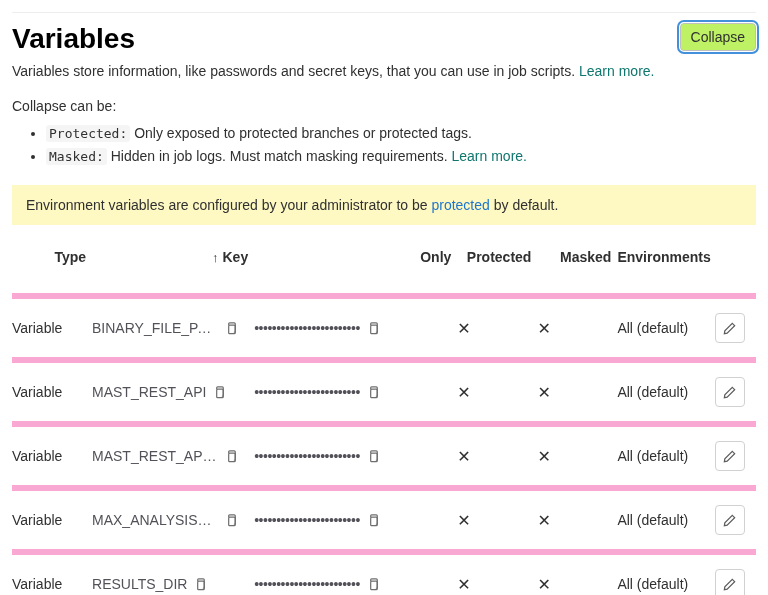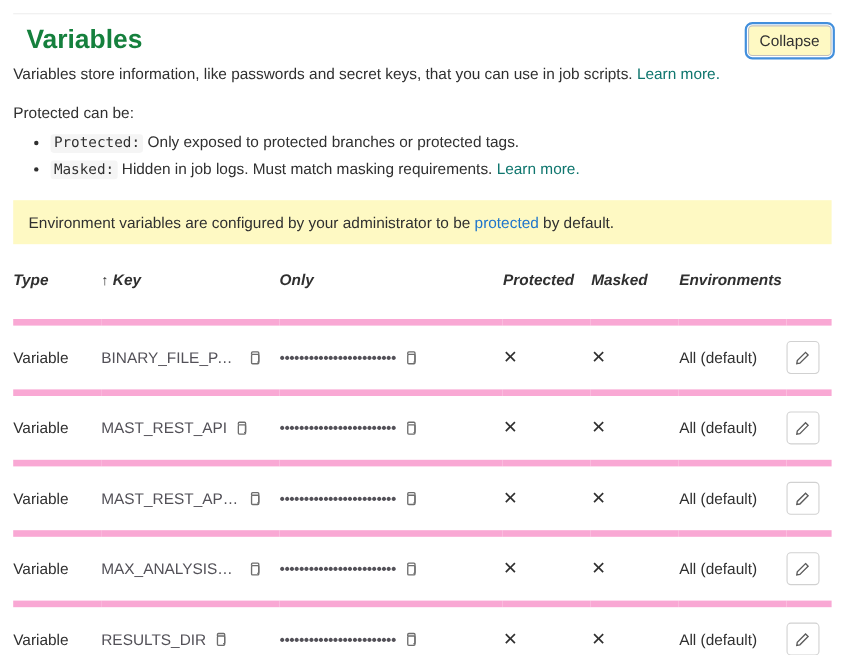--- a/index.html
+++ b/index.html
@@ -16,28 +16,28 @@
     height: 1px;
     background: #eee;
     margin-bottom: 10px;
   }
   .header-row {
     display: flex;
     justify-content: space-between;
     align-items: flex-start;
   }
   h2.title {
-    margin: 0 0 6px 12px;
-    font-size: 24px;
+    margin: 0 0 6px 0;
+    font-size: 28px;
     font-weight: 600;
-    color: #15803d;
+    color: #000000;
   }
   .collapse-btn {
     border: 1px solid #bfbfbf;
-    background: #fef9c3;
+    background: #bef264;
     padding: 5px 10px;
     border-radius: 4px;
     font-size: 14px;
     color: #303030;
     cursor: pointer;
     outline: 2px solid #428fdc;
     outline-offset: 1px;
   }
   .intro, .canbe, ul.defs {
     font-size: 14px;
@@ -66,26 +66,25 @@
     color: #303030;
     margin-bottom: 16px;
   }
   .admin-note a { color: #1f75cb; text-decoration: none; cursor: pointer; }
   table.vars {
     width: 100%;
     border-collapse: collapse;
     table-layout: fixed;
   }
   table.vars th {
-    text-align: left;
+    text-align: right;
     font-weight: 600;
     font-size: 14px;
     padding: 8px 6px 28px 0;
     color: #303030;
-    font-style: italic;
   }
   table.vars td {
     border-top: 6px solid #f9a8d4;
     padding: 14px 6px 14px 0;
     vertical-align: middle;
     font-size: 14px;
     color: #303030;
   }
   .col-type   { width: 78px; }
   .col-key    { width: 158px; }
@@ -150,21 +149,21 @@
 
 <div class="header-row">
   <h2 class="title">Variables</h2>
   <button class="collapse-btn">Collapse</button>
 </div>
 
 <p class="intro">
   <span>Variables store information, like passwords and secret keys, that you can use in job scripts. </span><a class="link">Learn more.</a>
 </p>
 
-<p class="canbe">Protected can be:</p>
+<p class="canbe">Collapse can be:</p>
 
 <ul class="defs">
   <li>
     <code class="kw">Protected:</code><span> Only exposed to protected branches or protected tags.</span>
   </li>
   <li>
     <code class="kw">Masked:</code><span> Hidden in job logs. Must match masking requirements. </span><a class="link">Learn more.</a>
   </li>
 </ul>
 

